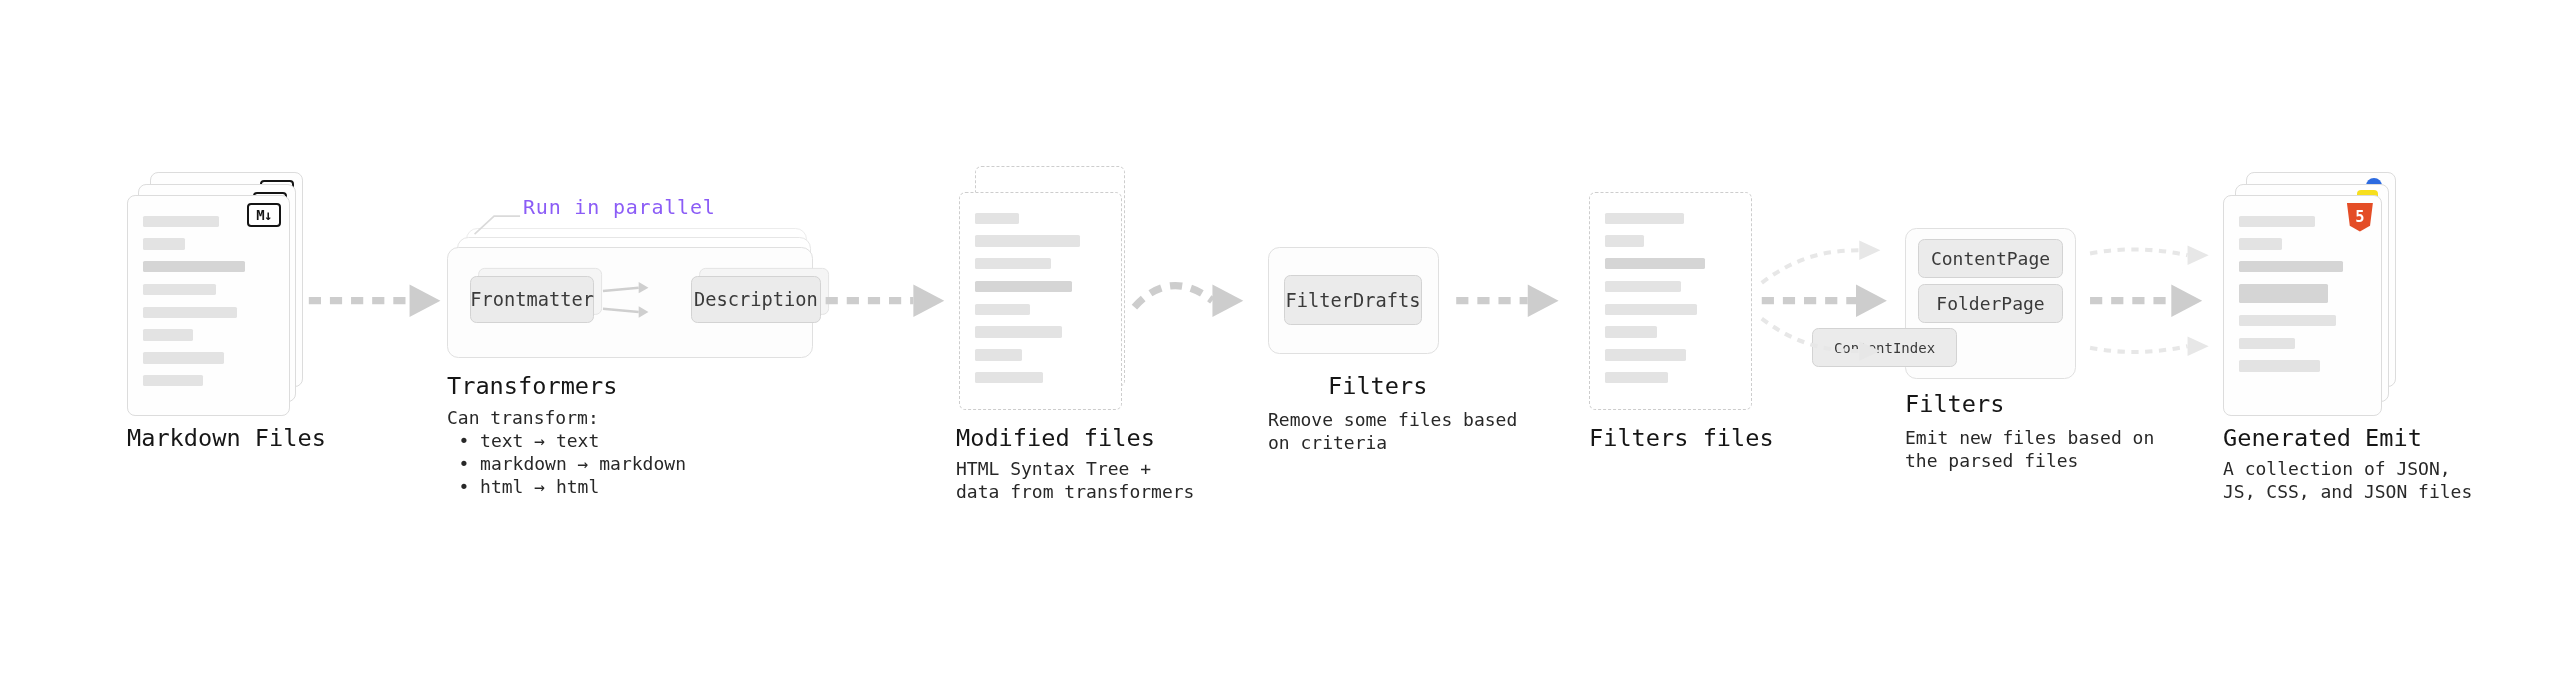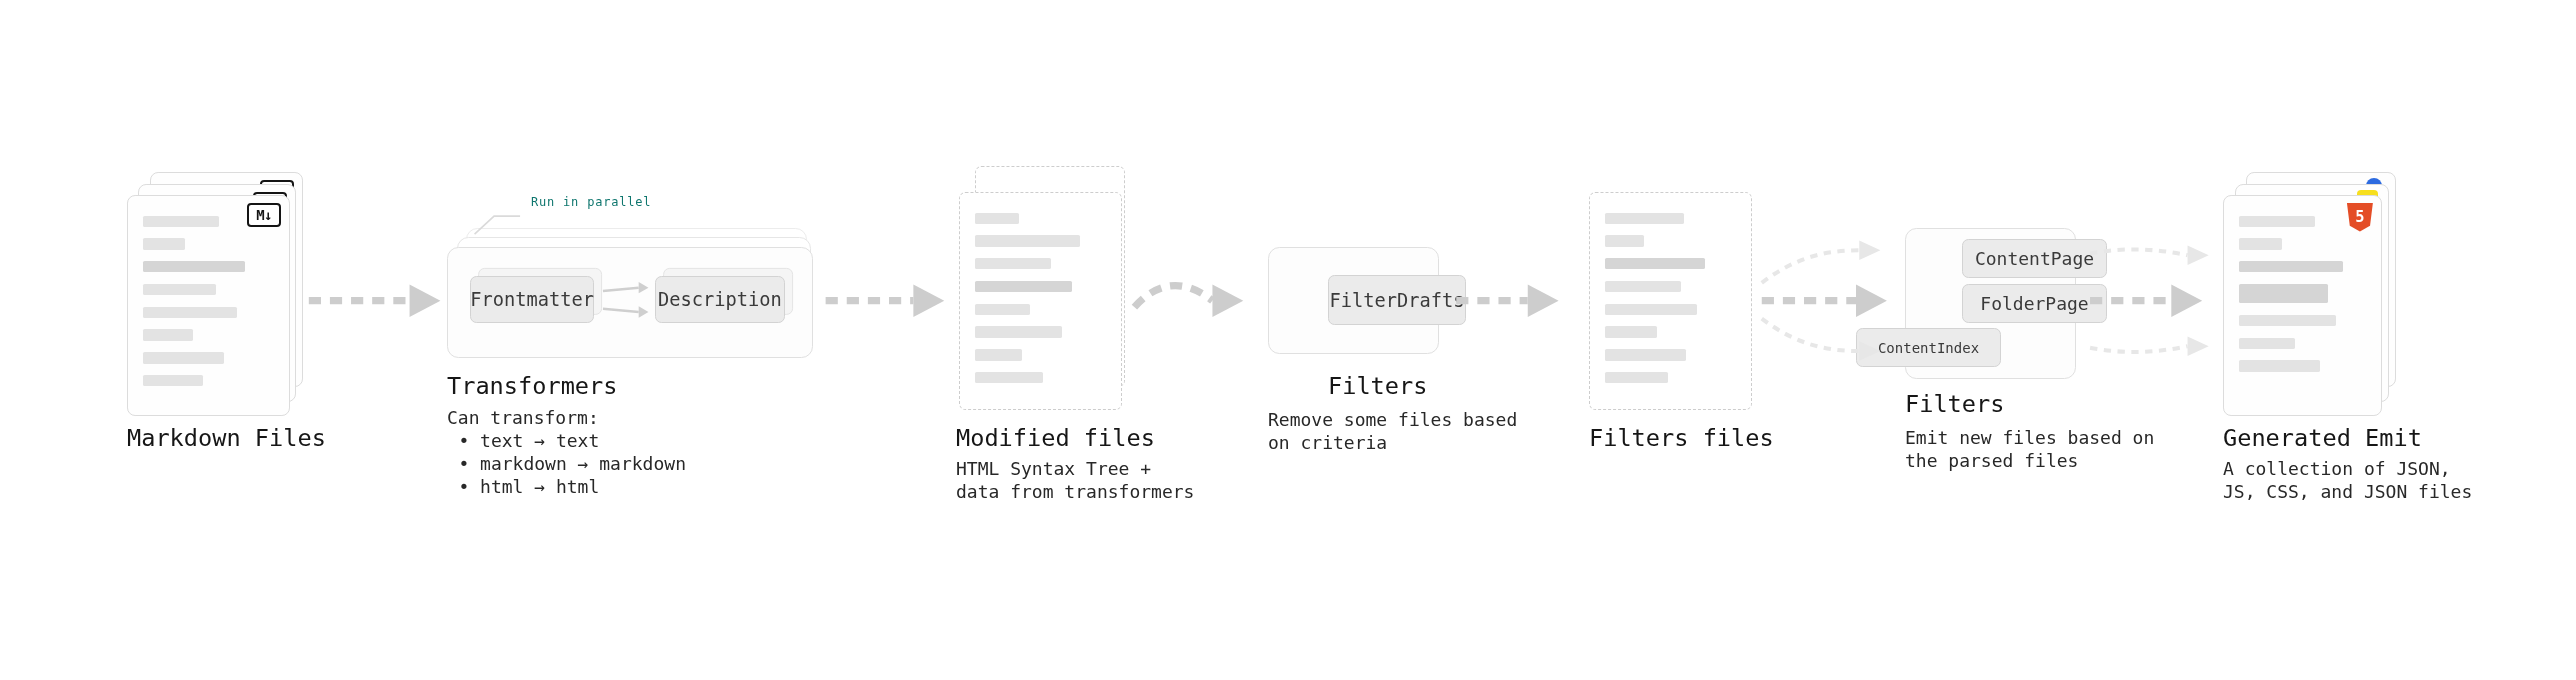--- a/index.html
+++ b/index.html
@@ -39,27 +39,27 @@
   
   .container-box { position:absolute; background:#fdfdfd; border:1.6px solid #e0e0e0; border-radius:11.4px; }
   .container-box.ghost1 { border-color:#e6e6e6; background:#ffffff; }
   .container-box.ghost2 { border-color:#ececec; background:#ffffff; }
   .btn-wrap { position:absolute; }
   .btn-ghost { position:absolute; inset:0; transform:translate(8.1px,-8.1px); border:1.6px solid #e4e4e4; background:#f5f5f5; border-radius:6.5px; }
   .btn-face, .chip {
     position:absolute; inset:0; background:#ebebeb; border:1.6px solid #d3d3d3; border-radius:6.5px;
     display:flex; align-items:center; justify-content:center; font-size:18.7px; color:#3a3a3a; white-space:nowrap;
   }
-  .chip { inset:auto;margin-left:44px; }
+  .chip { inset:auto; }
 
   
   .node-label { position:absolute; font-size:23.6px; font-weight:normal; color:#161616; white-space:nowrap; }
   .node-desc { position:absolute; font-size:18px; line-height:23px; color:#282828; white-space:nowrap; }
   .node-desc .bullet { padding-left:11.4px; }
-  .callout { position:absolute; font-size:12px; color:#0f766e; letter-spacing:0.8px; white-space:nowrap;margin-left:8px; }
+  .callout { position:absolute; font-size:20px; color:#8b5cf6; letter-spacing:0.8px; white-space:nowrap; }
 
   svg.arrows { position:absolute; inset:0; pointer-events:none; }
 </style>
 </head>
 <body>
 
 <div class="stage">
 
   <section>
     <div class="doc-card" style="left:150px;top:172px;width:153px;height:215px">
@@ -85,21 +85,21 @@
   </section>
 
   <section>
     <div class="container-box ghost2" style="left:466px;top:228px;width:341px;height:111px"></div>
     <div class="container-box ghost1" style="left:457px;top:237px;width:354px;height:111px"></div>
     <div class="container-box" style="left:447px;top:247px;width:366px;height:111px"></div>
     <div class="btn-wrap" style="left:470px;top:276px;width:124px;height:47px">
       <div class="btn-ghost"></div>
       <div class="btn-face">Frontmatter</div>
     </div>
-    <div class="btn-wrap" style="left:655px;top:276px;width:130px;height:47px">
+    <div class="btn-wrap" style="left:691px;top:276px;width:130px;height:47px">
       <div class="btn-ghost"></div>
       <div class="btn-face">Description</div>
     </div>
     <div class="callout" style="left:523px;top:195px">Run in parallel</div>
     <h2 class="node-label" style="left:447px;top:372px">Transformers</h2>
     <div class="node-desc" style="left:447px;top:406px">
       <div>Can transform:</div>
       <div class="bullet">• text → text</div>
       <div class="bullet">• markdown → markdown</div>
       <div class="bullet">• html → html</div>

